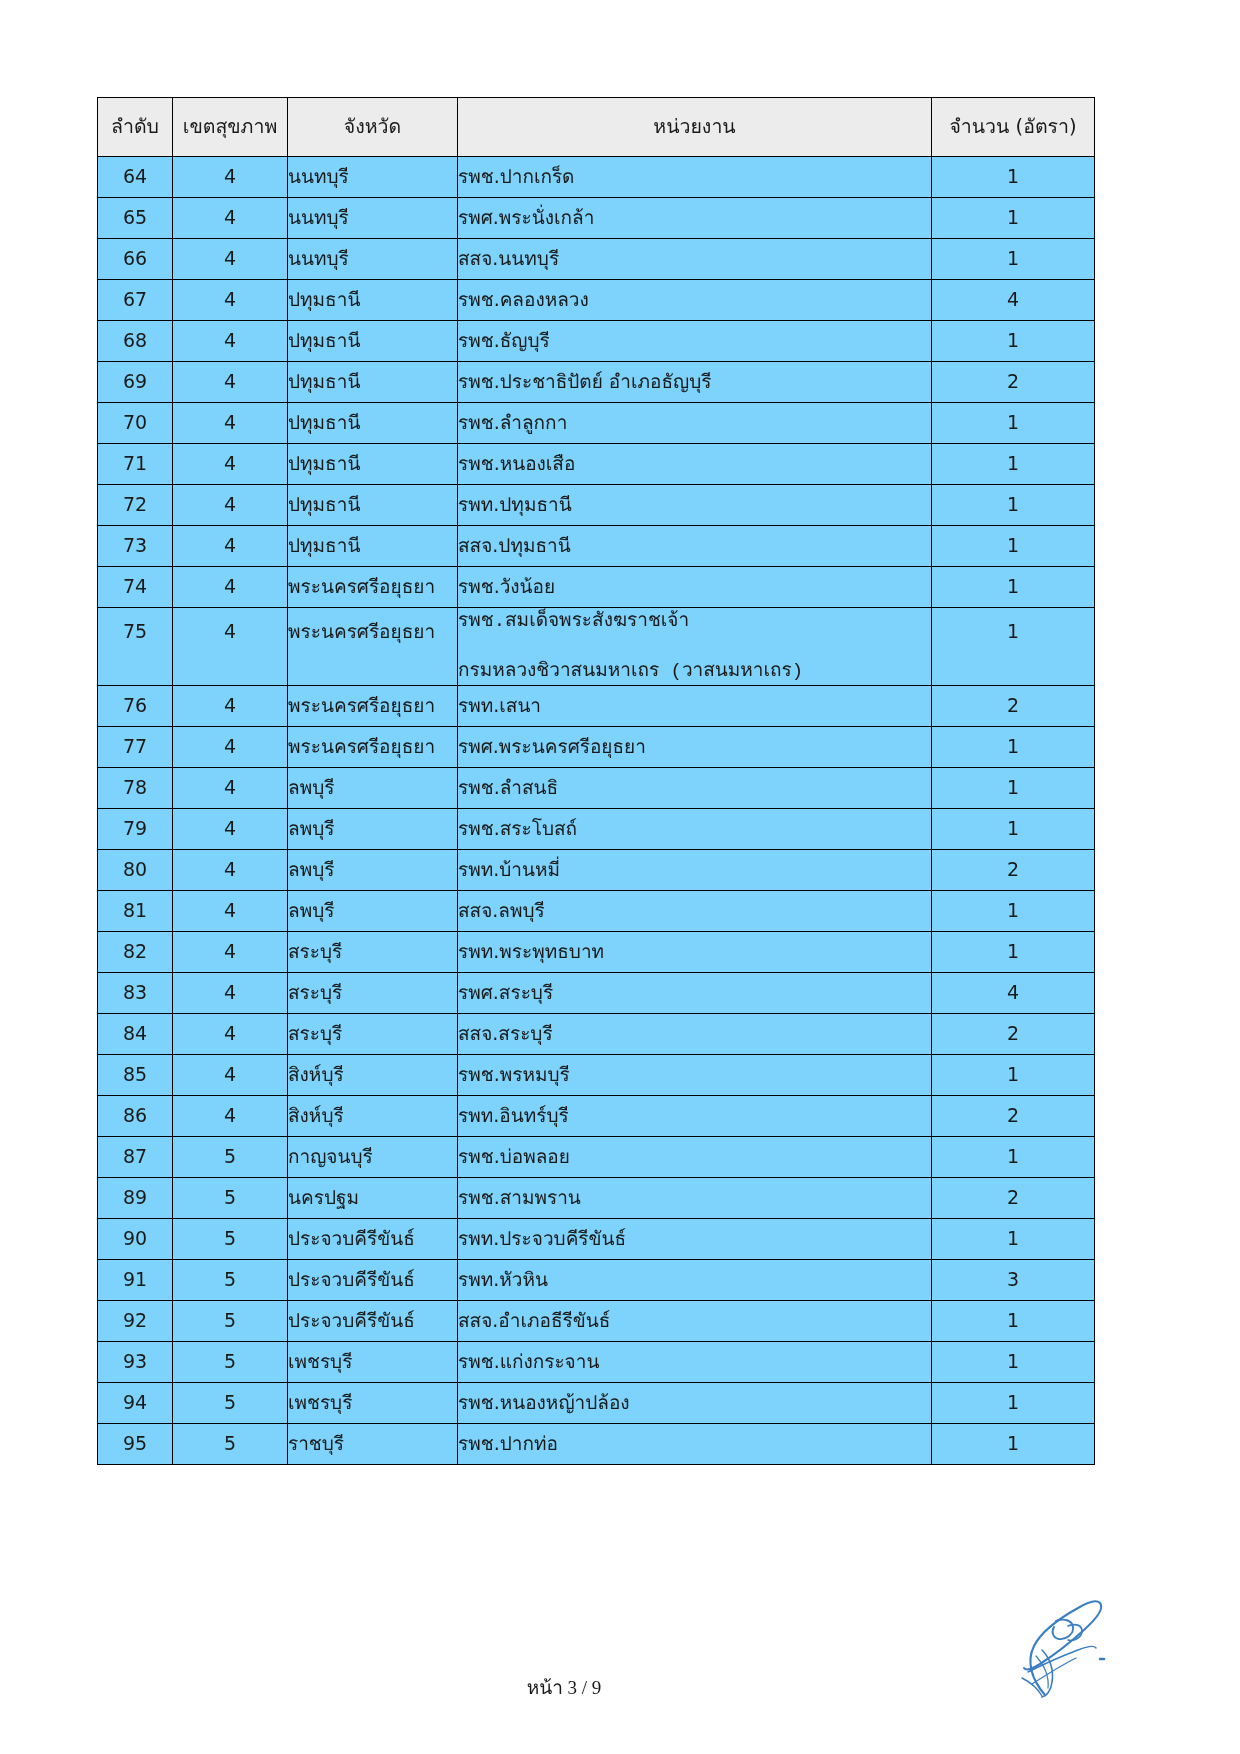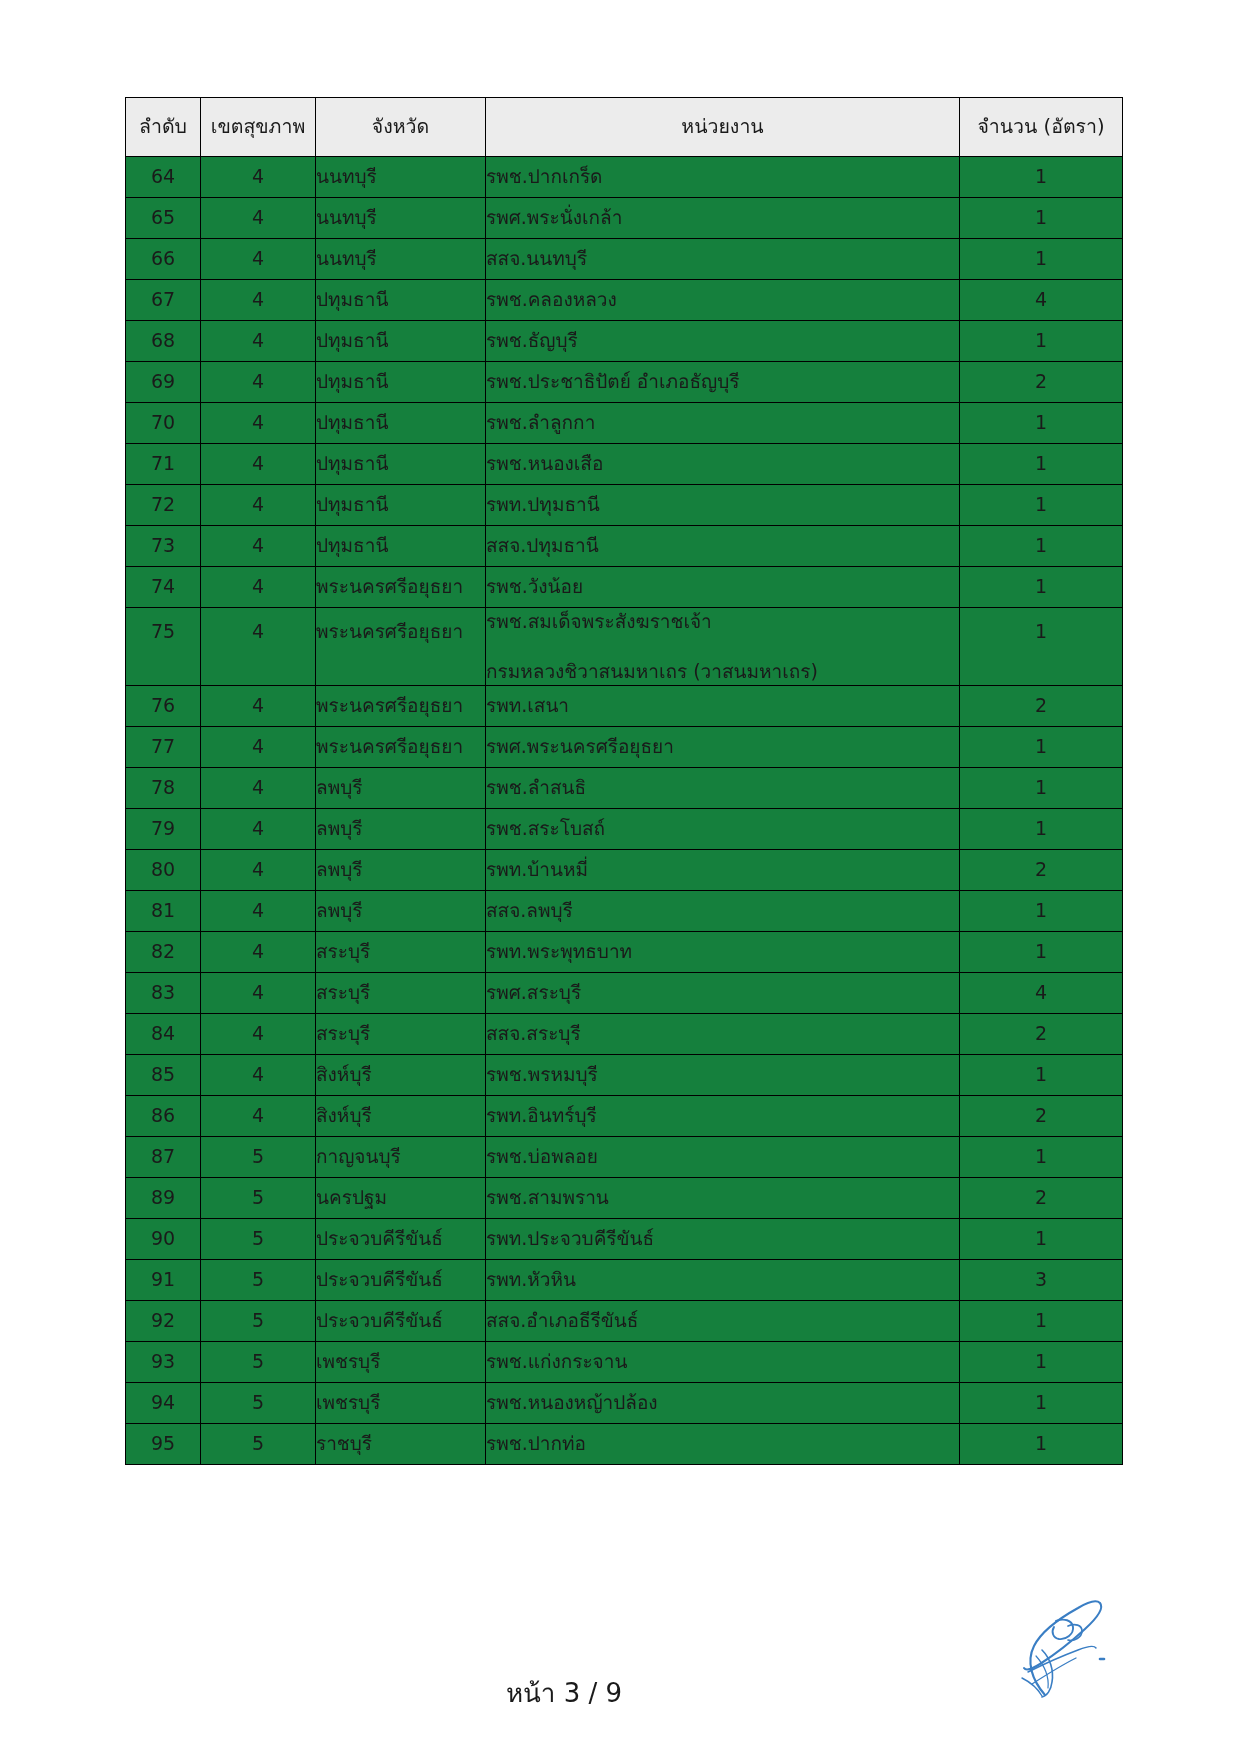--- a/index.html
+++ b/index.html
@@ -28,22 +28,21 @@
     position: absolute;
     left: 97px;
     top: 97px;
     width: 997px;
   }
 
   table.roster {
     border-collapse: collapse;
     width: 997px;
     table-layout: fixed;
-    background: #15803d;
-    margin-left: 28px;
+    background: #7dd3fc;
   }
 
   table.roster col.c-seq     { width: 75px; }
   table.roster col.c-zone    { width: 115px; }
   table.roster col.c-prov    { width: 170px; }
   table.roster col.c-unit    { width: 474px; }
   table.roster col.c-count   { width: 163px; }
 
   table.roster th,
   table.roster td {
@@ -90,33 +89,35 @@
   tr.tall td.seq,
   tr.tall td.zone,
   tr.tall td.prov,
   tr.tall td.count {
     vertical-align: top;
     padding-top: 10px;
   }
 
   .unit-line {
     display: block;
+    font-family: Liberation Mono, monospace;
   }
   .unit-line + .unit-line {
     margin-top: 22px;
   }
 
   .footer-page {
     position: absolute;
     left: 0;
     top: 1672px;
     width: 1128px;
     text-align: center;
-    font-size: 26px;
+    font-size: 19px;
     color: #1a1a1a;
+    font-family: Liberation Serif, serif;
   }
 
   .signature {
     position: absolute;
     left: 1012px;
     top: 1580px;
     width: 140px;
     height: 130px;
     pointer-events: none;
   }

